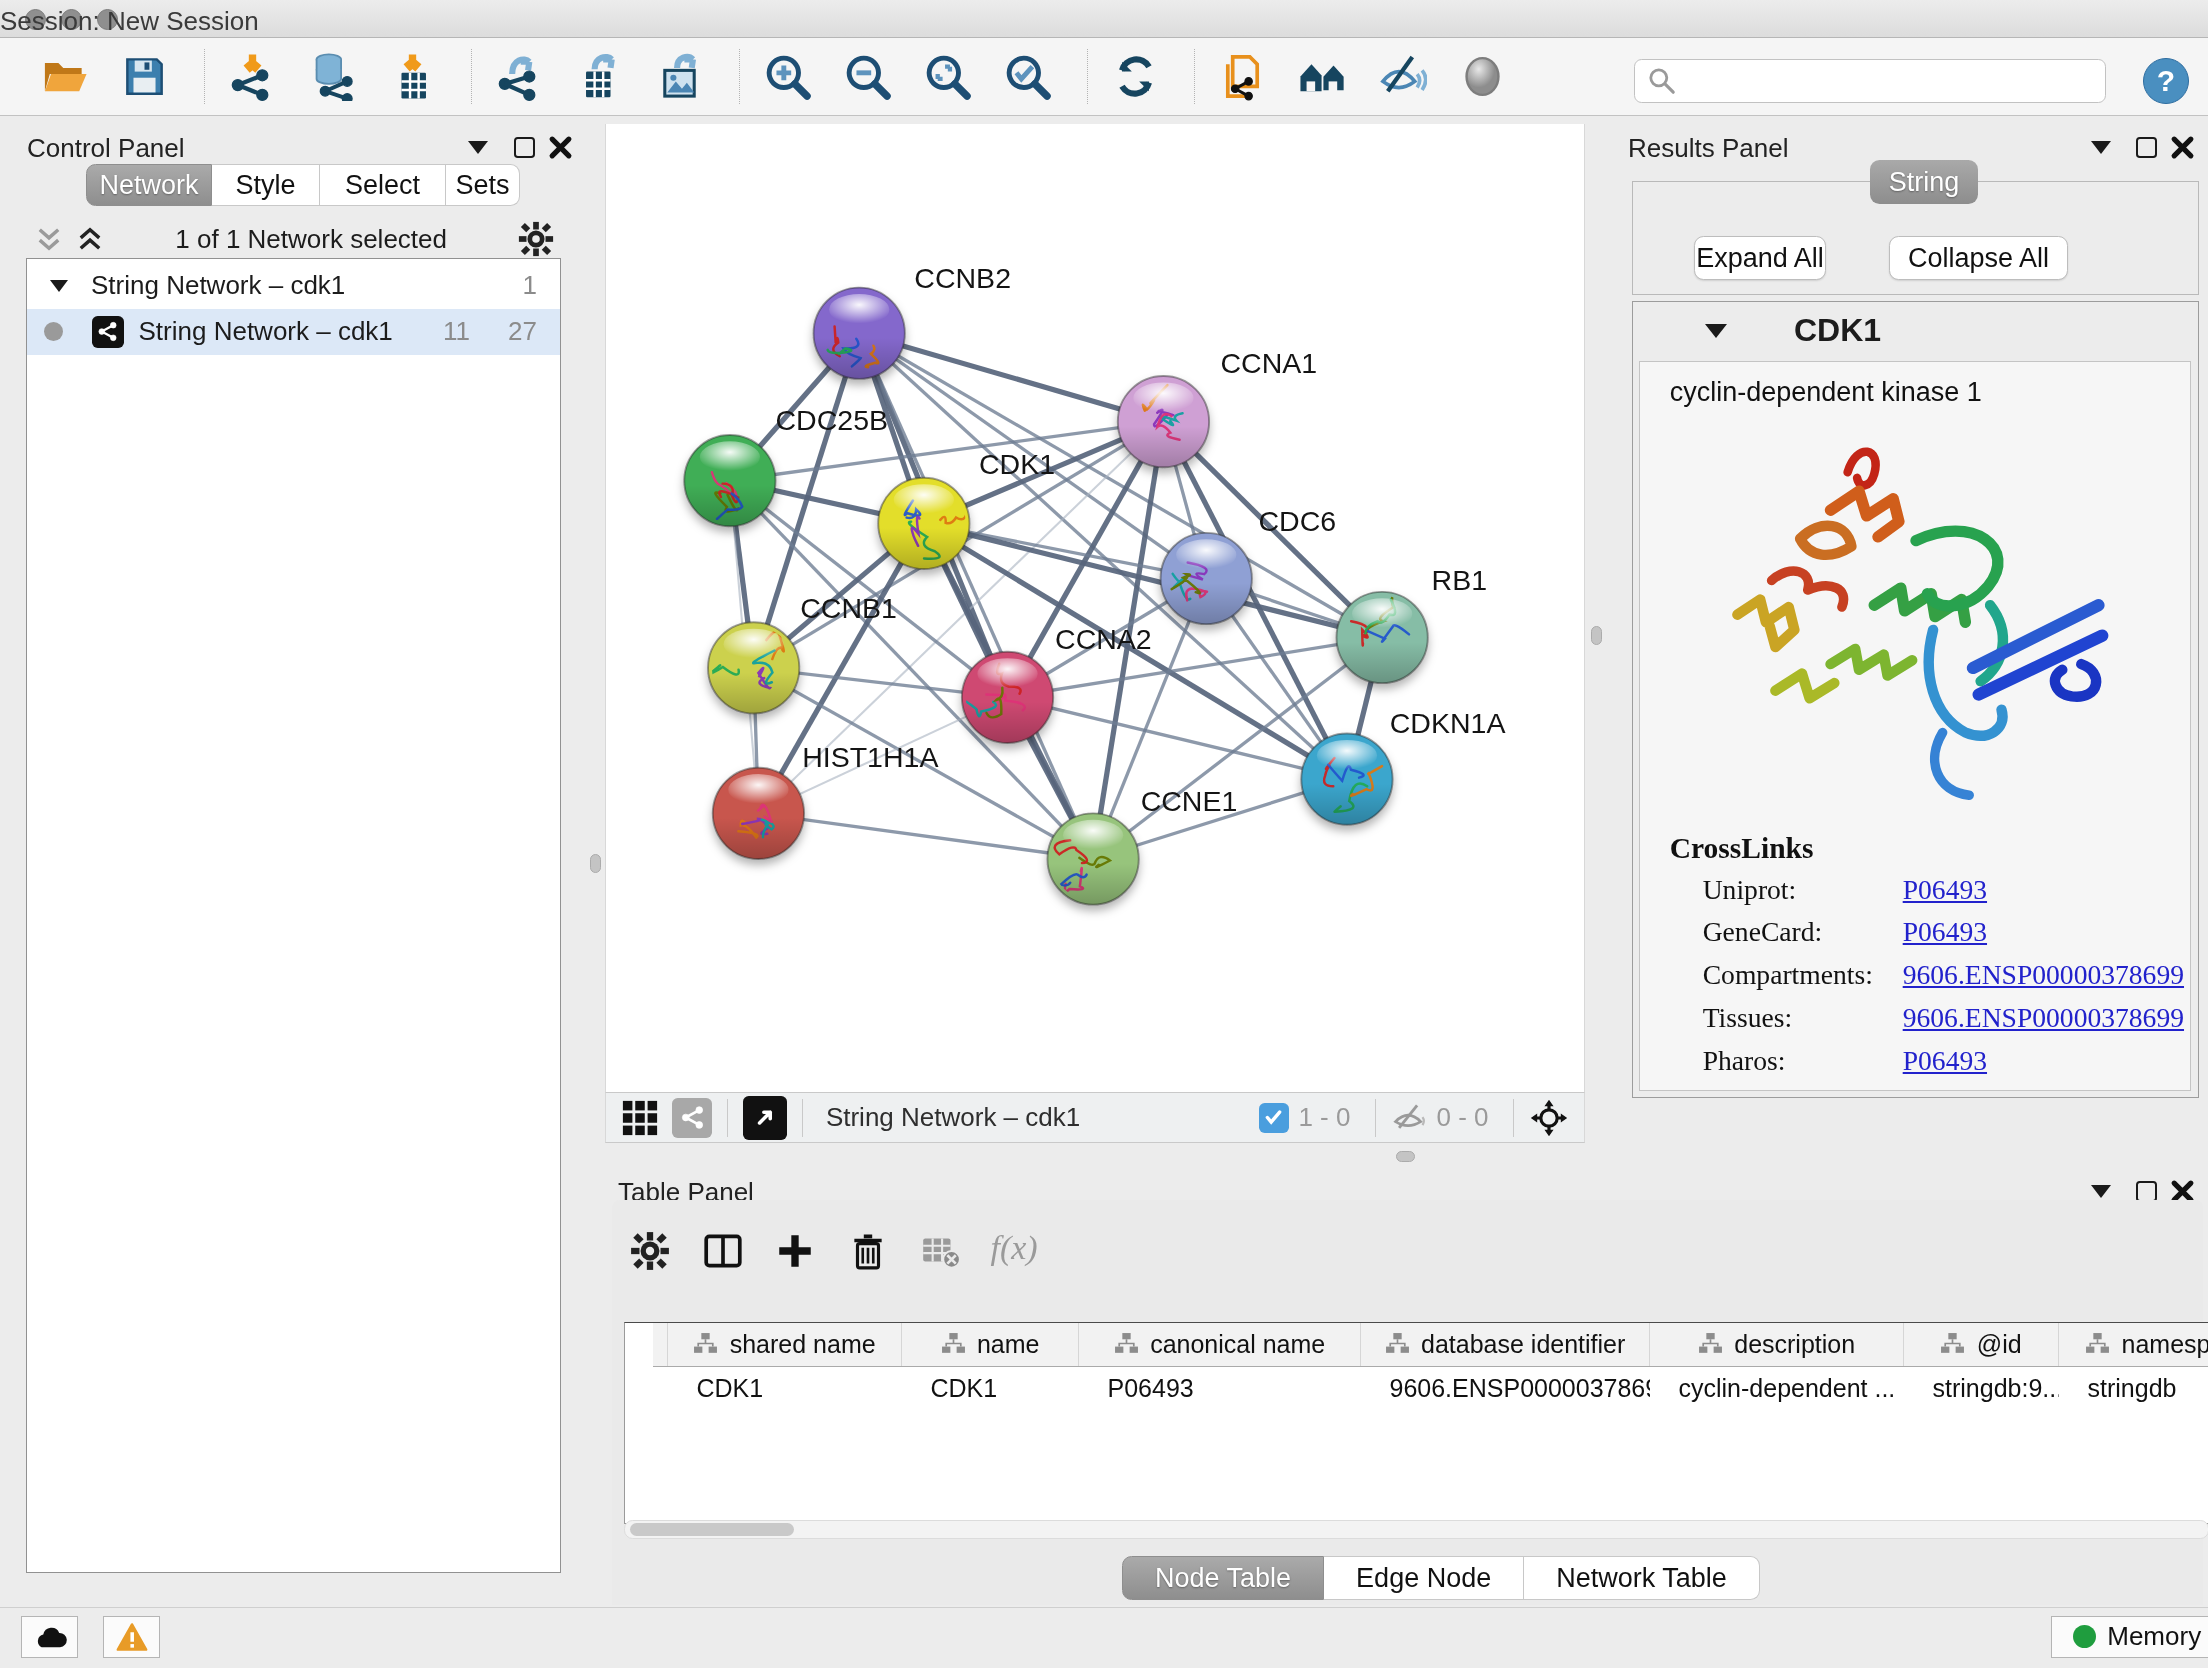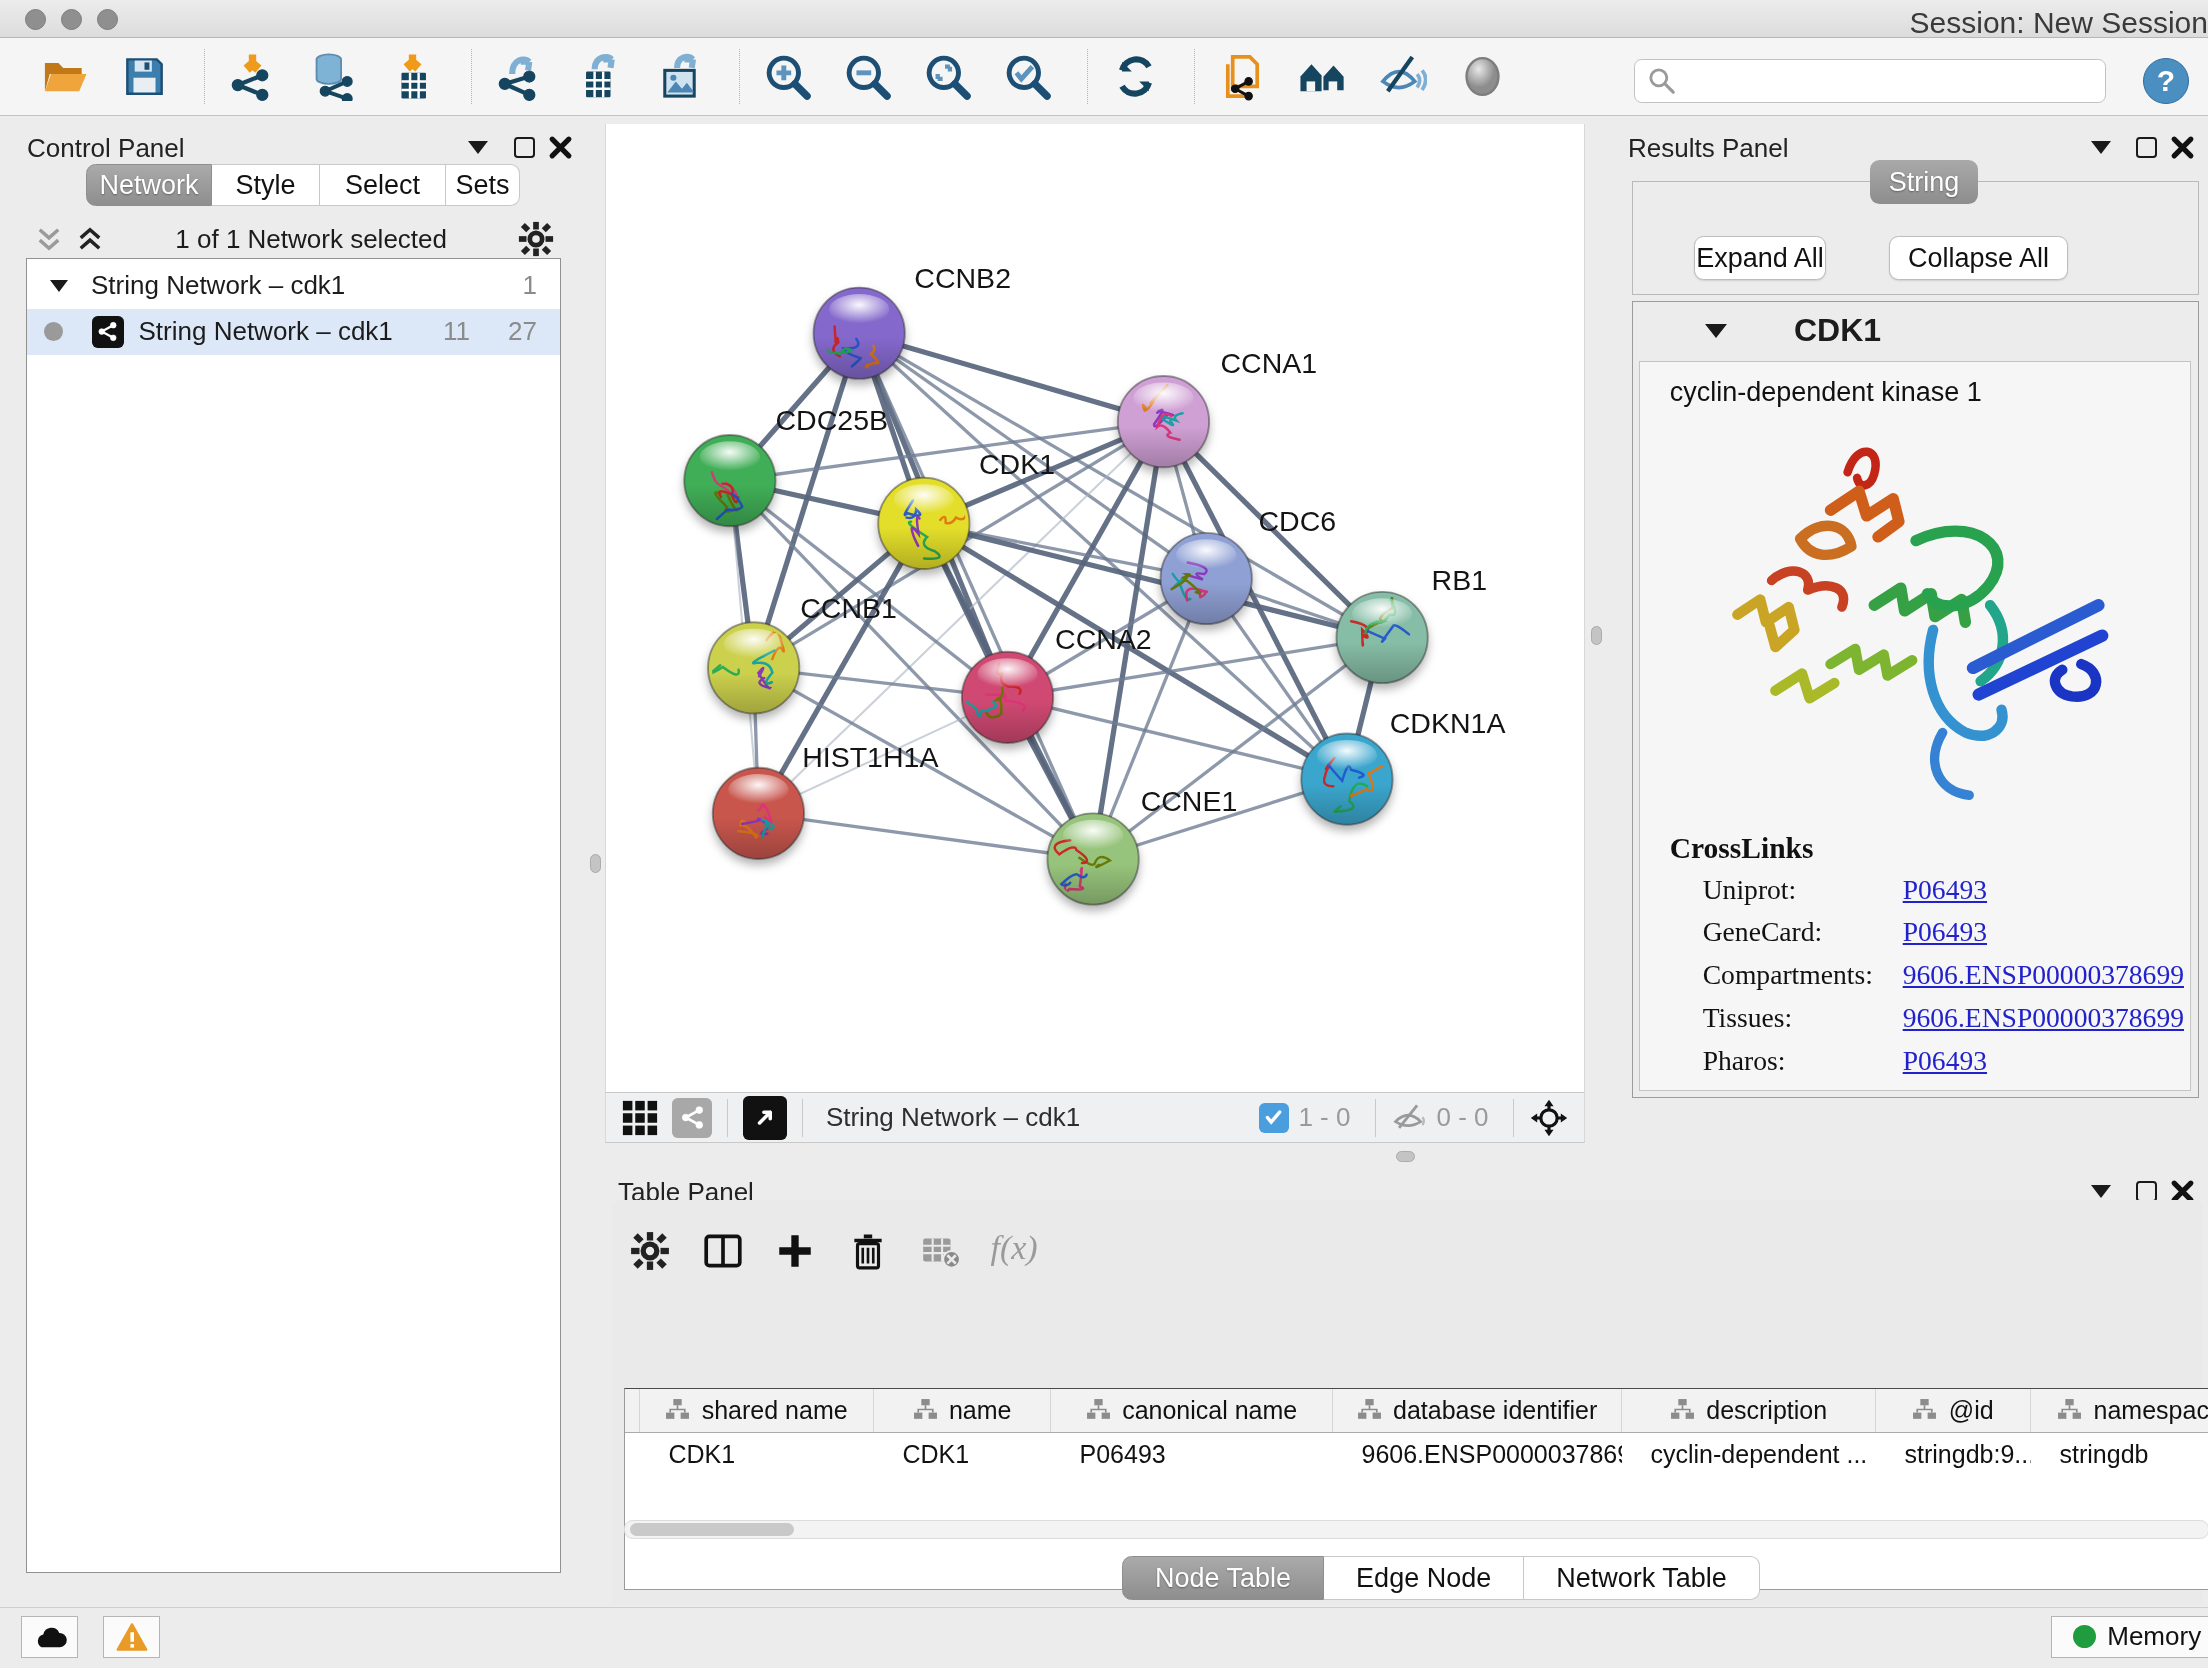--- a/index.html
+++ b/index.html
@@ -3,21 +3,21 @@
 <meta charset="utf-8">
 <style>
   * { margin:0; padding:0; box-sizing:border-box; }
   html,body { width:2208px; height:1668px; overflow:hidden; }
   body { font-family:"Liberation Sans","DejaVu Sans",sans-serif; background:#ececec; position:relative; color:#1c1c1c; }
   .abs { position:absolute; }
 
   
   .titlebar { left:0; top:0; width:2208px; height:38px; background:linear-gradient(#ececec,#dcdcdc); border-bottom:1px solid #b6b6b6; }
   .traffic { position:absolute; top:8.6px; width:21px; height:21px; border-radius:50%; background:#8f8f8f; border:1px solid #7b7b7b; }
-  .win-title { position:absolute; top:5.7px; width:100%; text-align:right; font-size:30px; color:#3a3a3a; }
+  .win-title { position:absolute; top:5.7px; width:100%; text-align:left; font-size:26px; color:#3a3a3a; }
 
   
   .toolbar { left:0; top:38px; width:2208px; height:78px; background:#f5f5f5; border-bottom:1px solid #c2c2c2; display:flex; align-items:center; padding-left:38px; }
   .tb-icon { width:53px; height:53px; margin-right:27px; display:flex; align-items:center; justify-content:center; }
   .tb-icon svg { width:49px; height:49px; }
   .tb-sep { width:0; height:55px; border-left:1.9px dotted #b3b3b3; margin:0 21px 0 5.7px; }
   .search-field { left:1634px; top:59px; width:472px; height:44px; background:#fff; border:1px solid #c2c2c2; border-radius:7.6px; display:flex; align-items:center; padding-left:11.4px; }
   .help-btn { left:2143px; top:58px; width:46px; height:46px; border-radius:50%; background:#4a8fc0; border:1.9px solid #2e6da0; color:#fff; font-size:30px; font-weight:bold; display:flex; align-items:center; justify-content:center; }
 
   
@@ -60,21 +60,21 @@
   .crosslinks-h { position:absolute; left:30px; top:470px; font-family:"Liberation Serif","DejaVu Serif",serif; font-weight:bold; font-size:29.5px; color:#111; }
   .cl-row { position:absolute; left:63px; font-family:"Liberation Serif","DejaVu Serif",serif; font-size:27.6px; color:#111; width:476px; }
   .cl-link { position:absolute; left:200px; top:0; color:#2222cc; text-decoration:underline; white-space:nowrap; }
 
   
   .tp-bg { left:612px; top:1200px; width:1591px; height:405px; background:#eaeaea; border-radius:7.6px 7.6px 0 0; }
   .tp-toolbar { left:628px; top:1229px; height:57px; display:flex; }
   .tp-toolbar .tb-icon { width:44px; height:44px; margin-right:28.5px; }
   .tp-toolbar .tb-icon svg { width:42px; height:42px; }
   .fx { font-family:"Liberation Serif","DejaVu Serif",serif; font-style:italic; font-size:34px; color:#9a9a9a; }
-  .table { left:624px; top:1388px; width:1585px; height:202px; background:#fff; border:1px solid #9a9a9a; border-top:1.9px solid #4a4a4a; overflow:hidden; }
+  .table { left:624px; top:1322px; width:1585px; height:202px; background:#fff; border:1px solid #9a9a9a; border-top:1.9px solid #4a4a4a; overflow:hidden;padding-left:28px; }
   .t-head { display:flex; height:44px; background:#f2f2f2; border-bottom:1.9px solid #aaa; }
   .th { display:flex; align-items:center; justify-content:center; gap:11.4px; font-size:25px; color:#111; border-right:1px solid #d6d6d6; flex:none; }
   .t-row { display:flex; height:42px; }
   .td { display:flex; align-items:center; padding-left:28.5px; font-size:25px; color:#111; flex:none; white-space:nowrap; overflow:hidden; }
   .hscroll { left:624px; top:1520px; width:1585px; height:19px; background:#f3f3f3; border:1px solid #dcdcdc; border-radius:8.6px; }
   .hthumb { left:630px; top:1523px; width:164px; height:13.3px; background:#c9c9c9; border-radius:6.7px; }
   .tp-tabs { left:1122px; top:1556px; }
   .tp-tabs .tab { font-size:27px; padding:0 32px; height:44px; }
 
   

